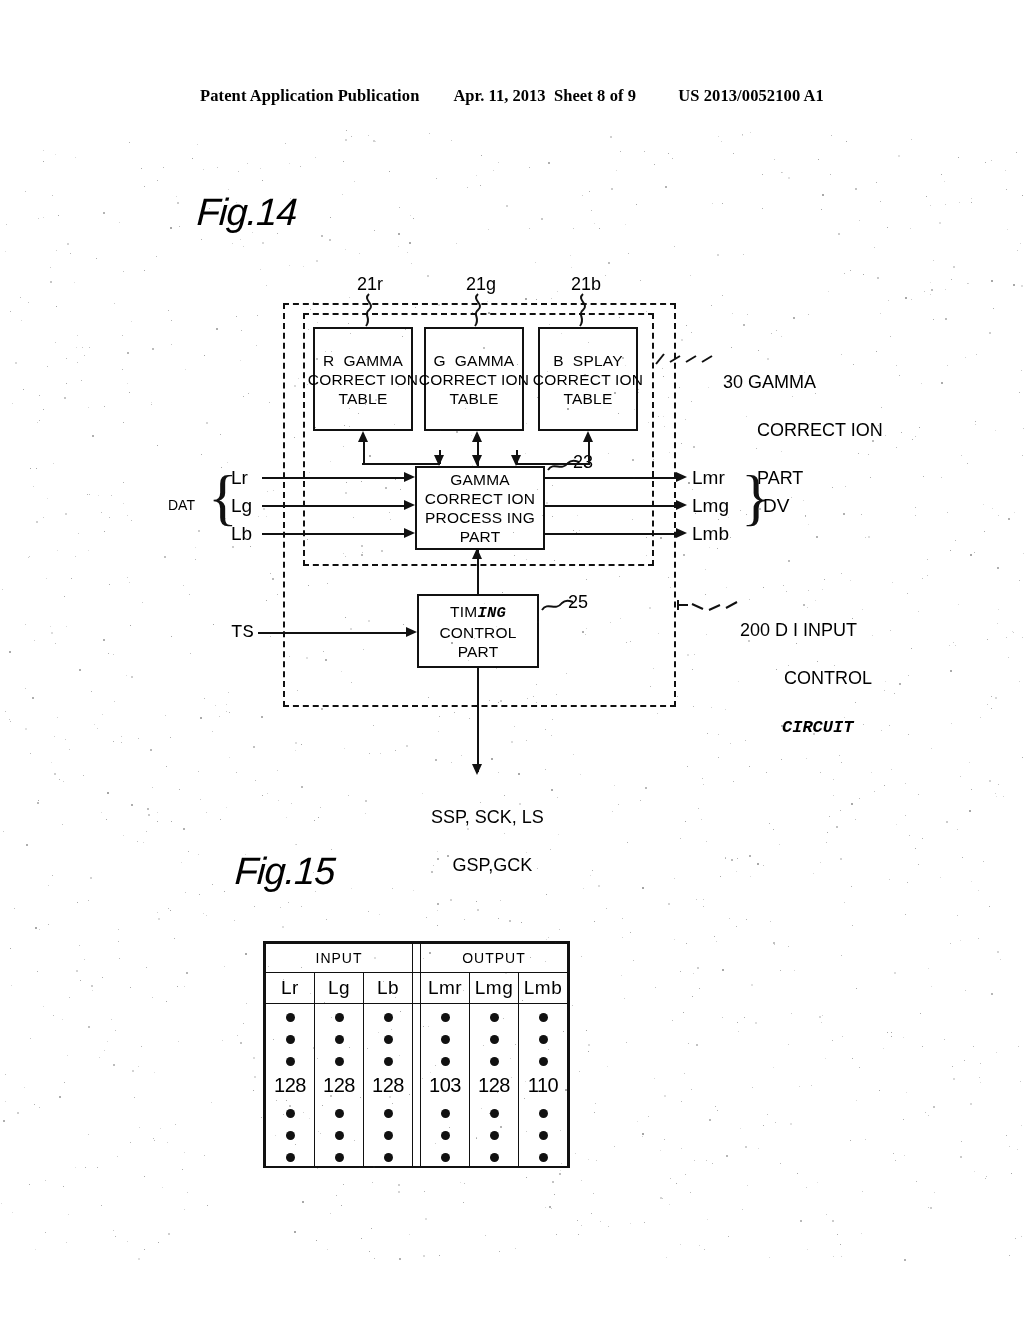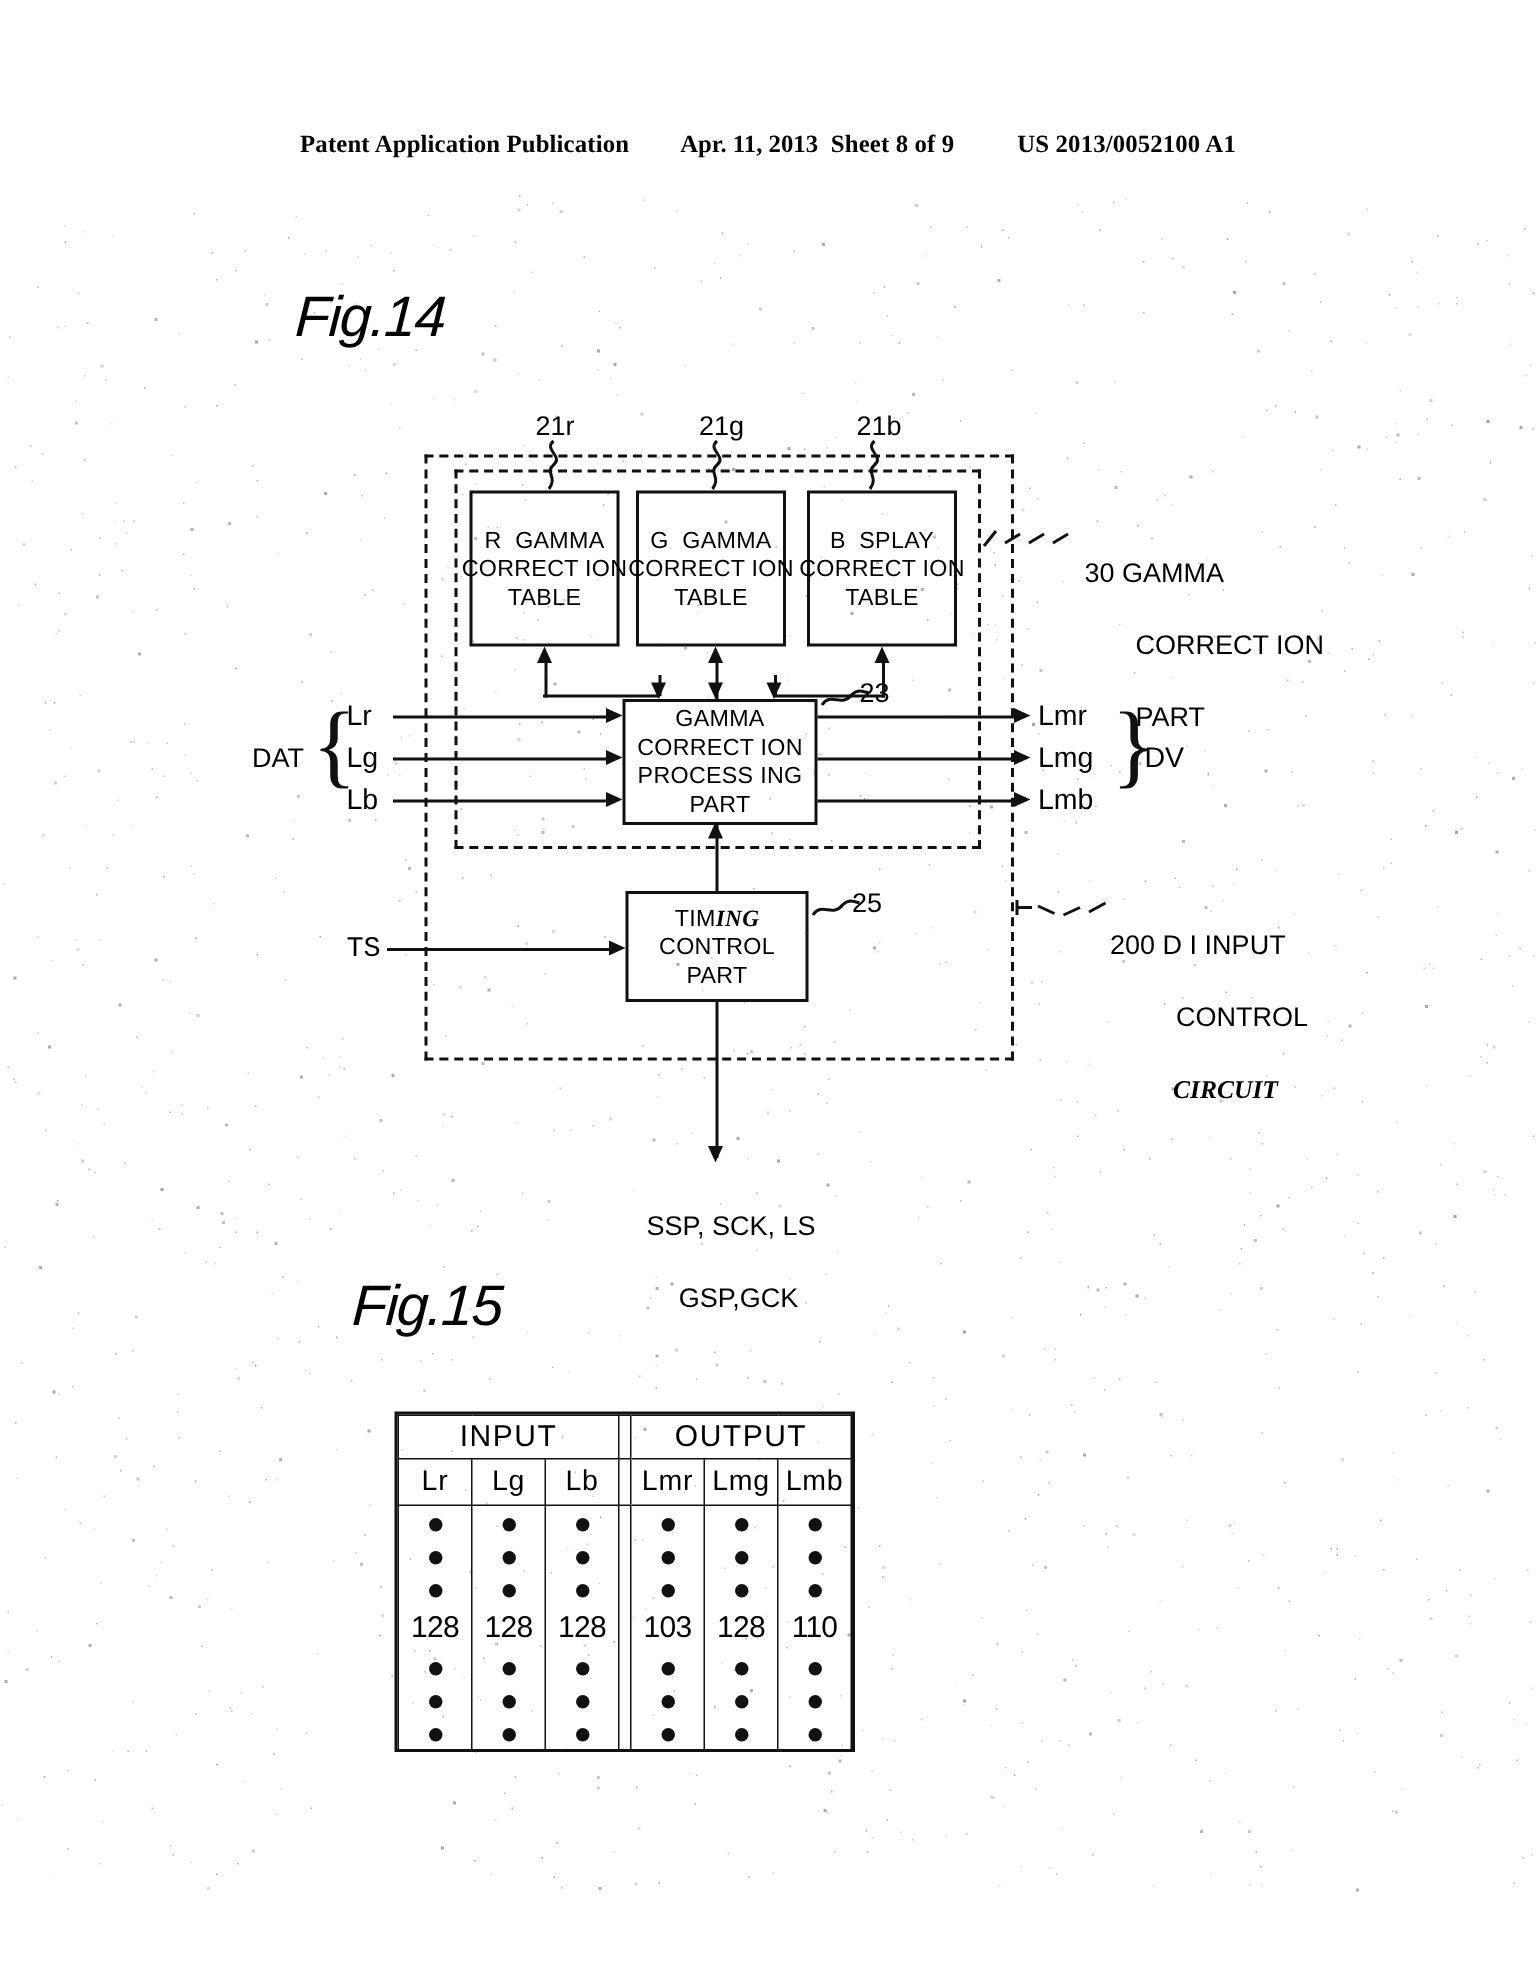--- a/index.html
+++ b/index.html
@@ -59,21 +59,21 @@
 
   
   .txt {
     position: absolute;
     font-family: "Liberation Sans", sans-serif;
     font-size: 17px;
     line-height: 21px;
     white-space: pre;
   }
   .hand {
-    font-family: Liberation Serif, serif;
+    font-family: Liberation Mono, monospace;
     font-weight: bold;
     font-style: italic;
   }
 
   
   .dashbox {
     position: absolute;
     border: 2px dashed #111;
     box-sizing: border-box;
   }
@@ -142,21 +142,21 @@
   #fig15-table table {
     border-collapse: collapse;
     font-family: "Liberation Sans", sans-serif;
   }
   #fig15-table td, #fig15-table th {
     border: 1.6px solid #111;
     text-align: center;
     font-weight: normal;
     padding: 0;
   }
-  .hdr-group { font-size: 20px; height: 28px; letter-spacing: 1px; }
+  .hdr-group { font-size: 14px; height: 28px; letter-spacing: 1px; }
   .hdr-col   { font-size: 19px; height: 30px; width: 48px; letter-spacing: .5px; }
   .cellnum   { font-size: 20px; height: 30px; letter-spacing: -.5px; }
   .celldot   { font-size: 20px; height: 22px; line-height: 22px; }
   .dot {
     display: inline-block;
     width: 9px; height: 9px;
     border-radius: 50%;
     background: #111;
   }
   .sep { border-left: none !important; border-right: none !important; width: 7px; background:#fff;}
@@ -231,21 +231,21 @@
 <div class="vline" style="left:477px; top:440px; height:26px;"></div>
 <div class="arrow-u" style="left:472px; top:431px;"></div>
 <div class="arrow-d" style="left:472px; top:455px;"></div>
 
 <div class="vline" style="left:588px; top:441px; height:24px;"></div>
 <div class="hline" style="left:516px; top:463px; width:74px;"></div>
 <div class="vline" style="left:516px; top:450px; height:14px;"></div>
 <div class="arrow-u" style="left:583px; top:431px;"></div>
 <div class="arrow-d" style="left:511px; top:455px;"></div>
 
-<div class="txt" style="left:168px; top:495px; font-size:18px;text-align:right;">DAT</div>
+<div class="txt" style="left:168px; top:495px; font-size:14px;text-align:right;">DAT</div>
 <div class="brace" style="left:208px; top:466px; font-size:62px;">{</div>
 <div class="txt" style="left:231px; top:467px; font-size:19px;">Lr</div>
 <div class="txt" style="left:231px; top:495px; font-size:19px;">Lg</div>
 <div class="txt" style="left:231px; top:523px; font-size:19px;">Lb</div>
 
 <div class="hline" style="left:262px; top:477px; width:148px;"></div>
 <div class="arrow-r" style="left:404px; top:472px;"></div>
 <div class="hline" style="left:262px; top:505px; width:148px;"></div>
 <div class="arrow-r" style="left:404px; top:500px;"></div>
 <div class="hline" style="left:262px; top:533px; width:148px;"></div>

